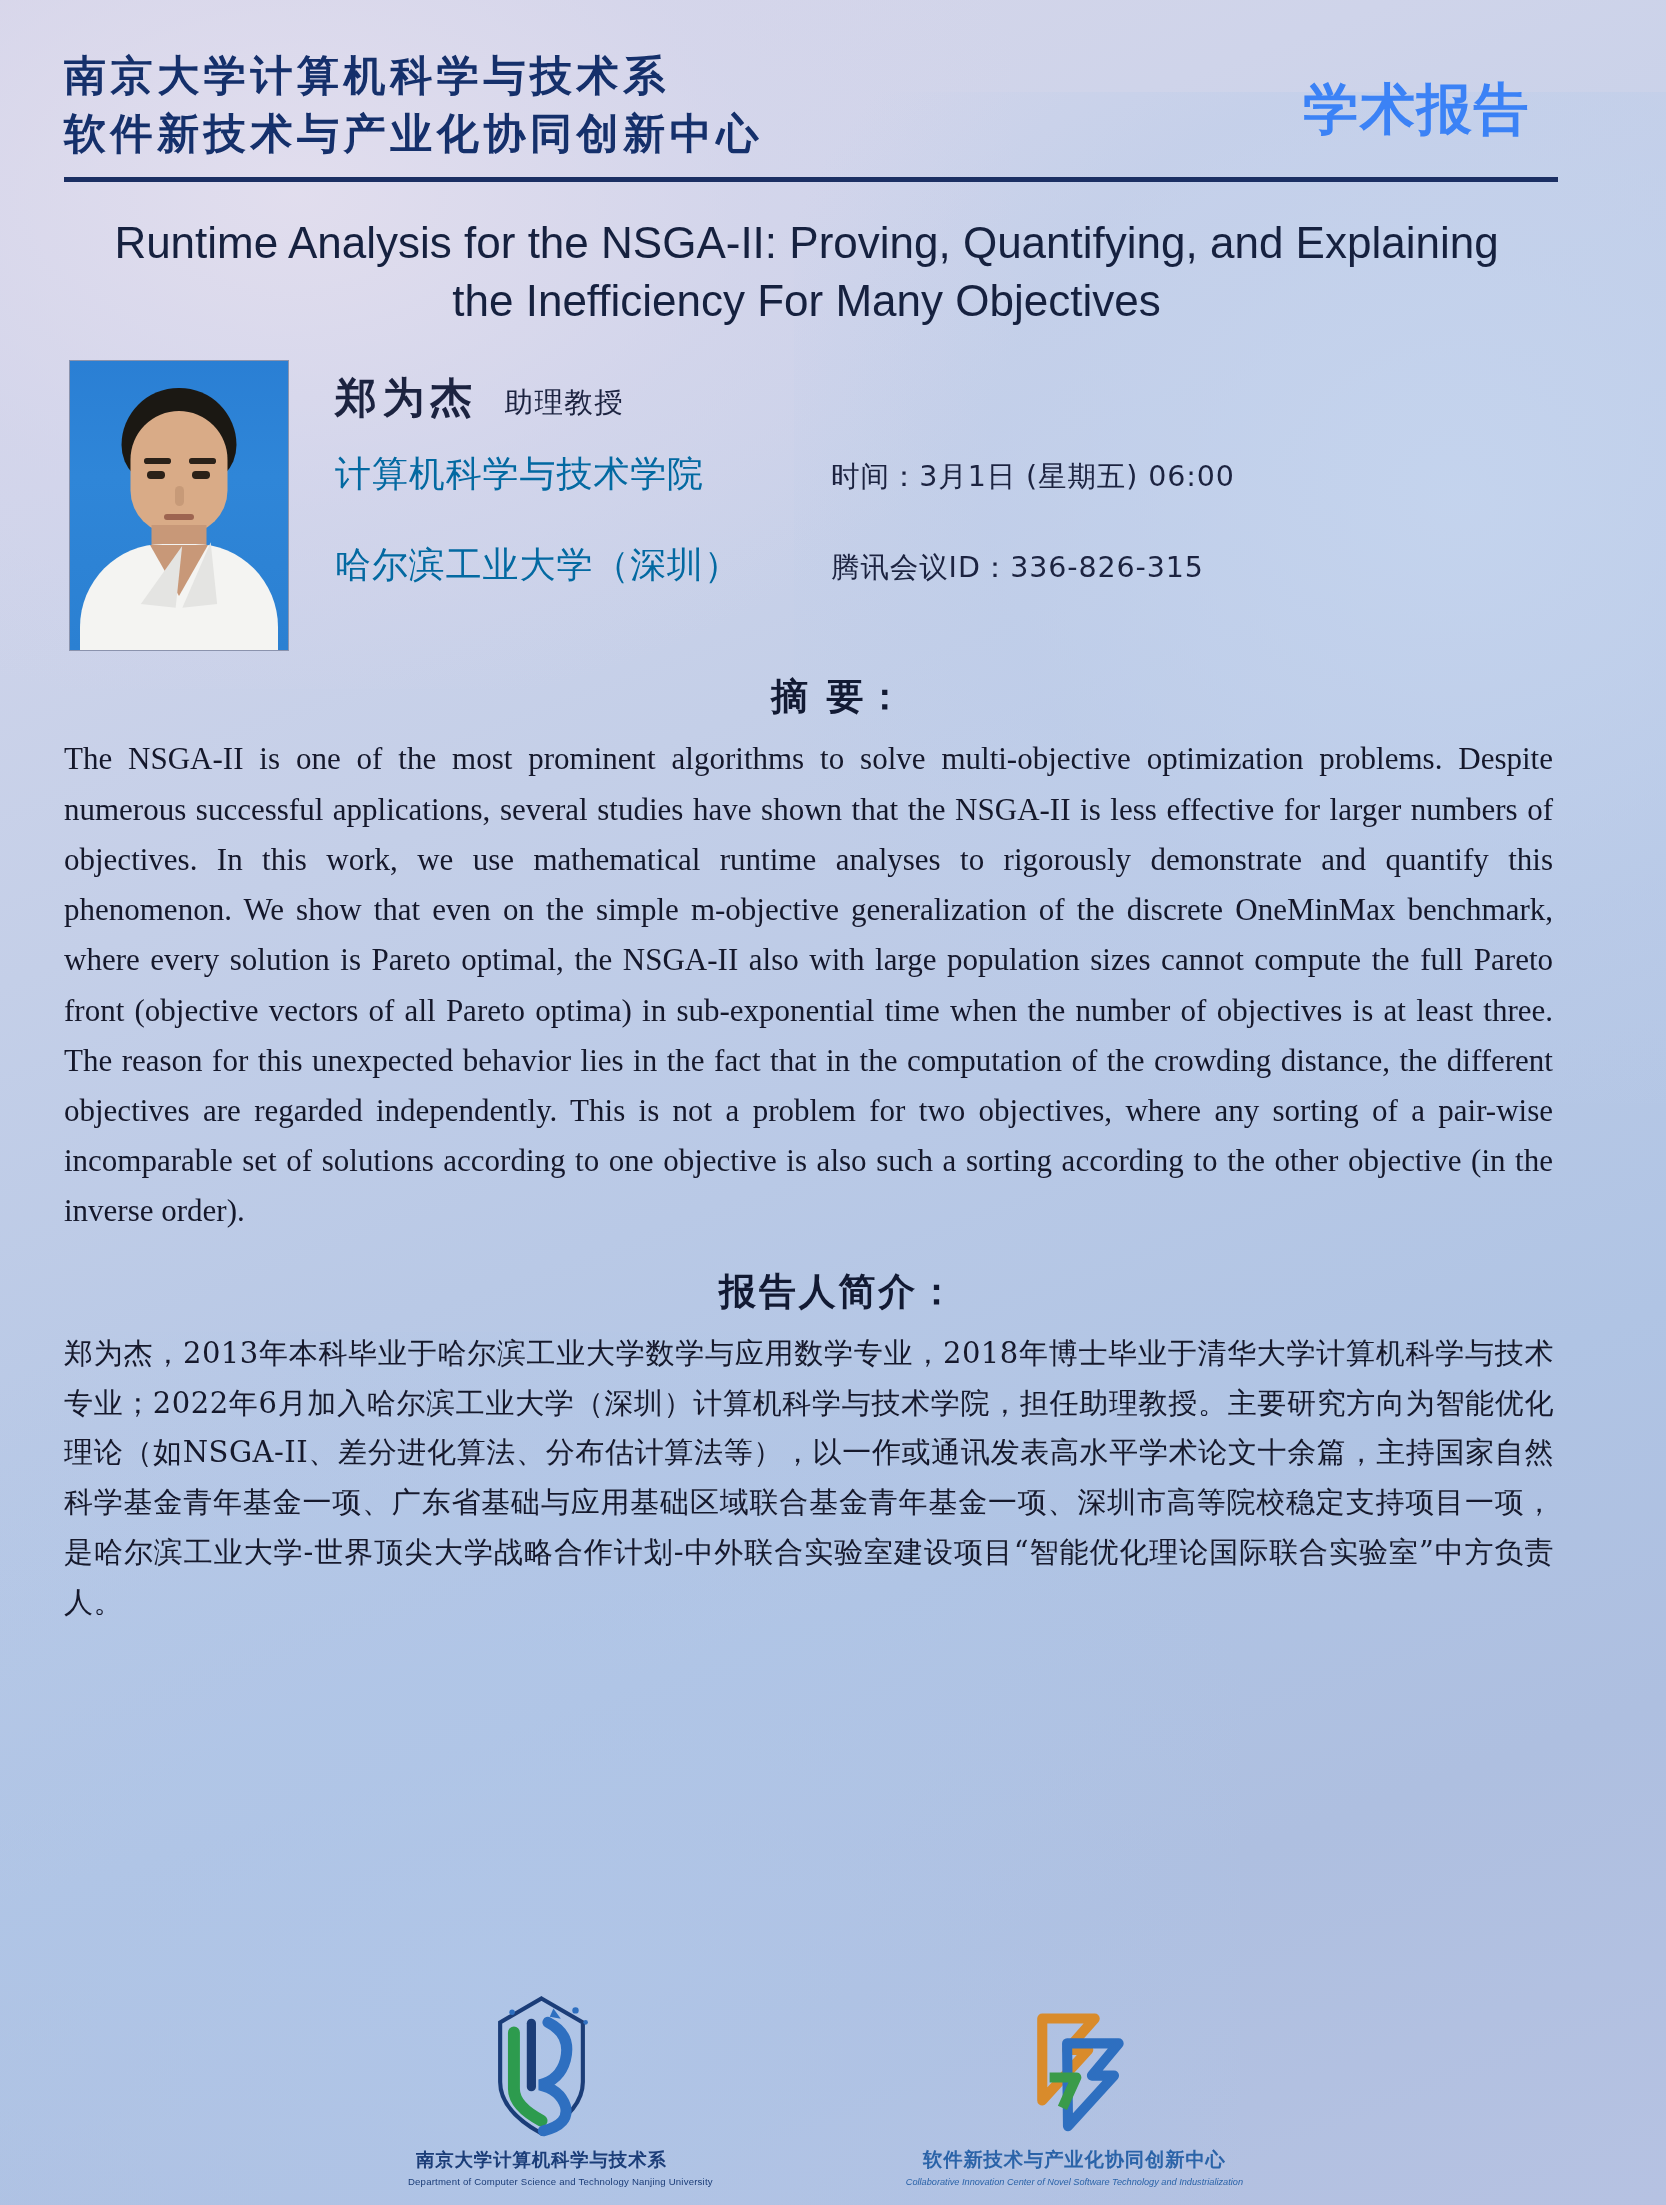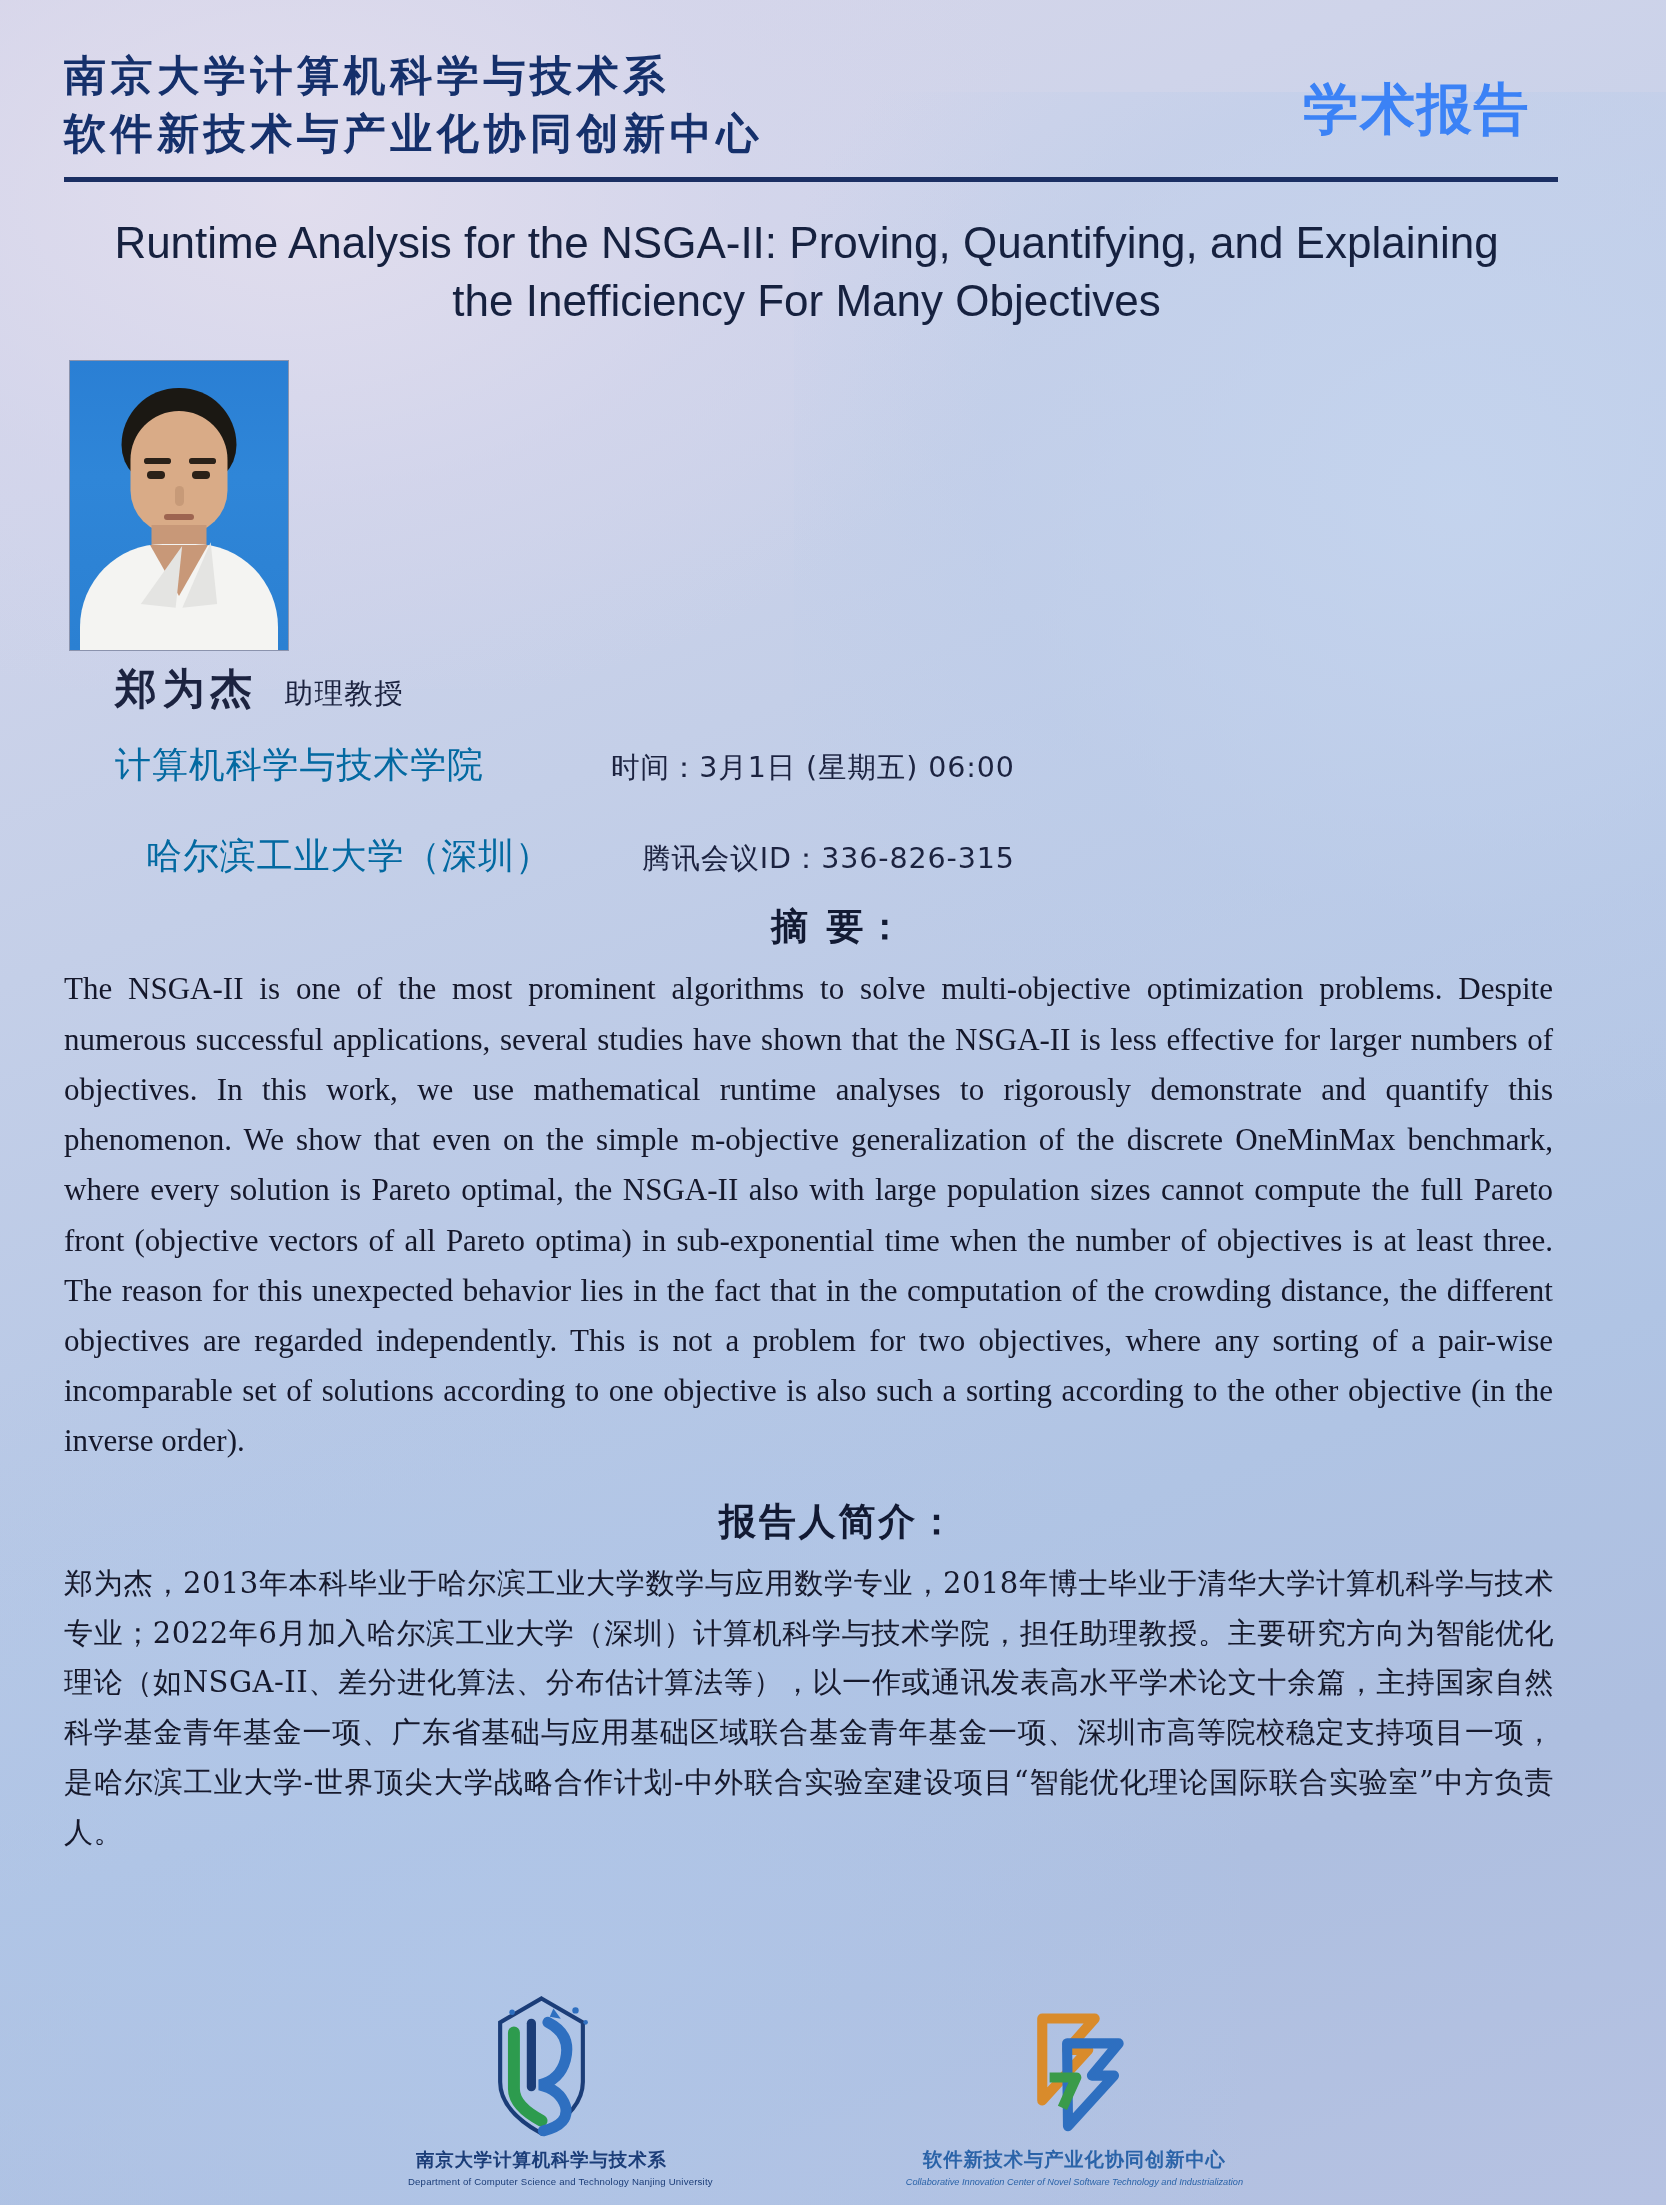--- a/index.html
+++ b/index.html
@@ -94,21 +94,20 @@
     color: #16213f;
     font-weight: normal;
   }
 
   
   .speaker {
     margin: 30px 0 0 0;
     padding: 0 69px 0 69px;
     display: flex;
     align-items: flex-start;
-    flex-direction: column;
   }
   .photo {
     width: 218px;
     height: 289px;
     flex: 0 0 auto;
     border: 1.4px solid #8b93ad;
     background: linear-gradient(180deg, #2a7fd4 0%, #2f86d8 40%, #2b80d2 100%);
     position: relative;
     overflow: hidden;
   }
@@ -232,21 +231,21 @@
   .sp-rank {
     font-size: 28.5px;
     color: #1c2340;
     letter-spacing: 1.4px;
   }
   .sp-row2, .sp-row3 {
     display: flex;
     align-items: baseline;
     margin-top: 24px;
   }
-  .sp-row3 { margin-top: 42px; justify-content: flex-end; }
+  .sp-row3 { margin-top: 42px; }
   .sp-left-text {
     font-size: 36px;
     color: #0369a1;
     letter-spacing: 0.9px;
     width: 496px;
     flex: 0 0 auto;
   }
   .sp-right-text {
     font-size: 28.5px;
     color: #1c2340;

